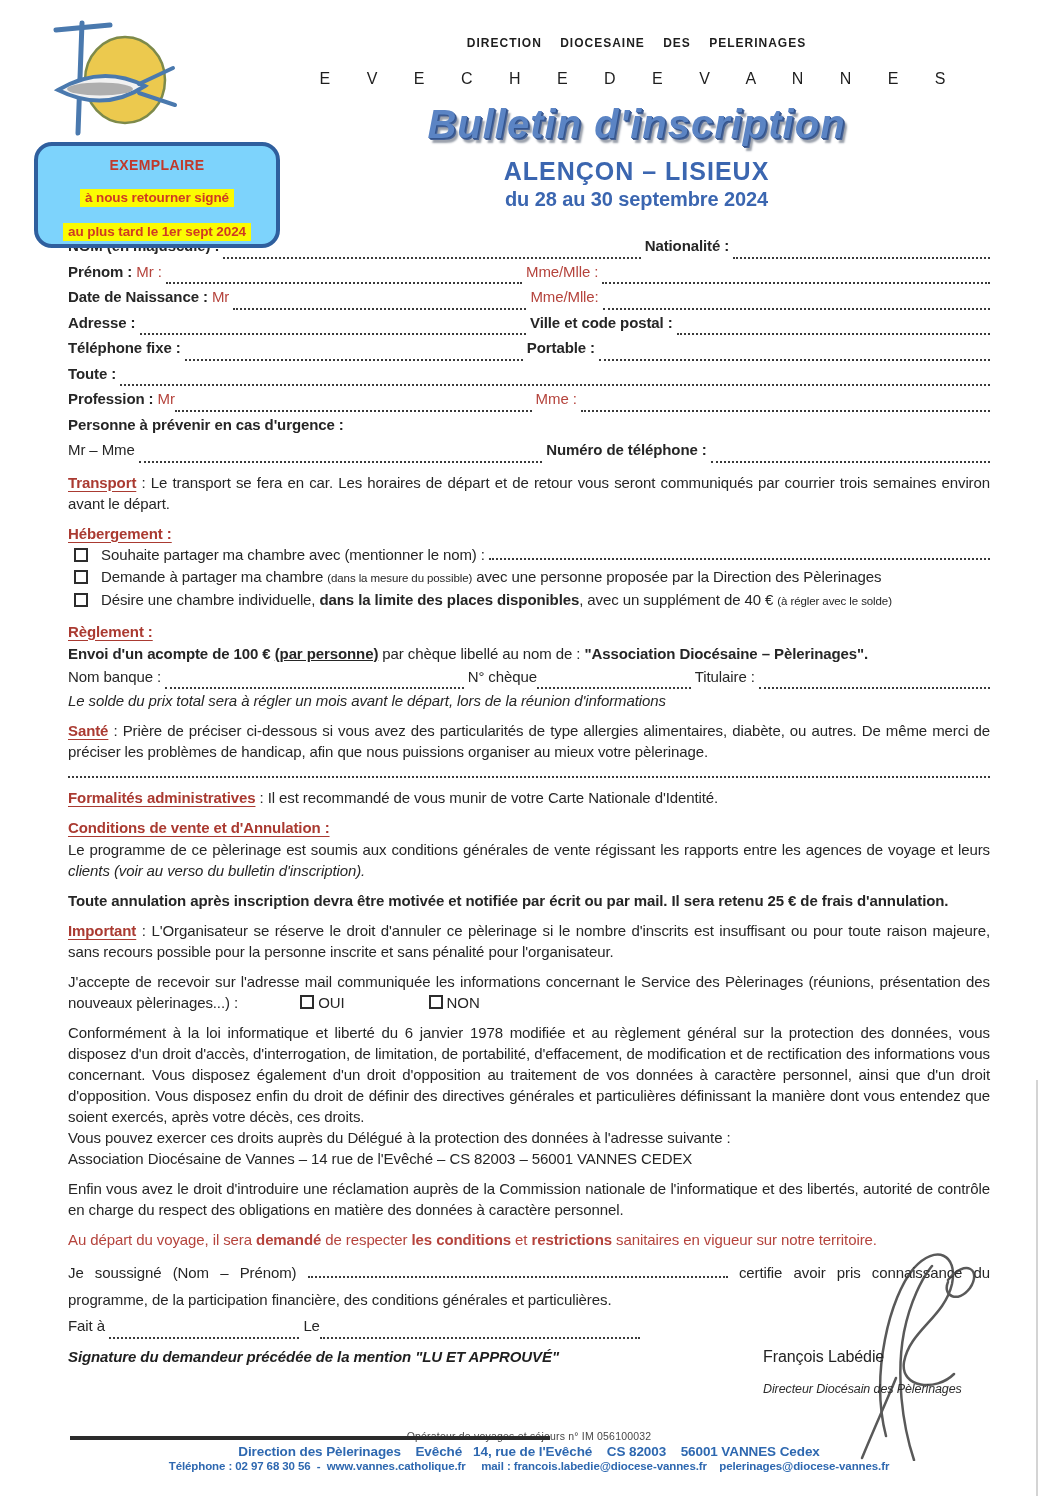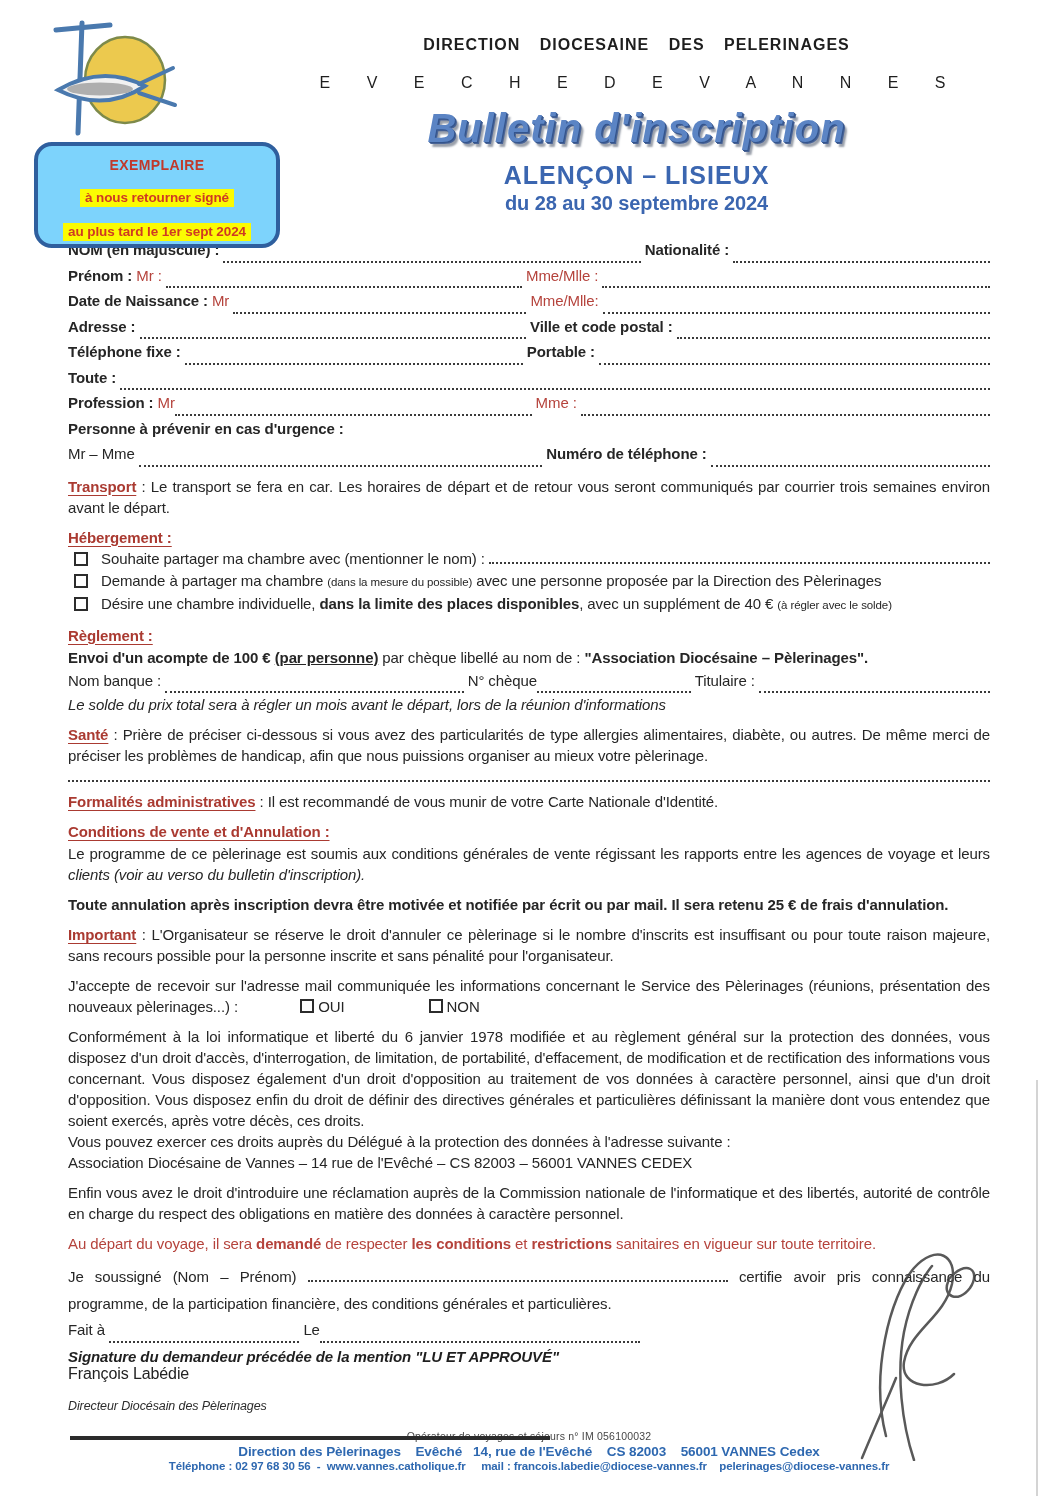--- a/index.html
+++ b/index.html
@@ -3,21 +3,21 @@
 <meta charset="utf-8">
 <style>
   html,body { margin:0; padding:0; background:#e8e8e8; }
   .page { position:relative; width:1058px; height:1496px; background:#ffffff;
           font-family:"Liberation Sans",sans-serif; color:#262626; overflow:hidden;
           margin:0 auto; letter-spacing:-0.1px; }
 
   
   .logo { position:absolute; left:42px; top:16px; width:150px; height:140px; }
   .head { margin-left:245px; margin-right:30px; text-align:center; padding-top:36px; }
-  .org1 { font-size:16px; font-weight:bold; letter-spacing:1px; word-spacing:14px; color:#1e1e1e; }
+  .org1 { font-size:12px; font-weight:bold; letter-spacing:1px; word-spacing:14px; color:#1e1e1e; }
   .org2 { font-size:16px; letter-spacing:8px; word-spacing:16px; margin-top:20px; color:#1e1e1e; }
   .title { font-size:40px; font-weight:bold; font-style:italic; color:#5b84c4; margin-top:14px;
            letter-spacing:1px;
            text-shadow:1px 1px 0 #33548c, 2px 2px 0 #4a6496, 4px 5px 2px #9aa0ab; }
   .dest { font-size:25px; font-weight:bold; color:#3b66b0; margin-top:10px; letter-spacing:1px; }
   .dates { font-size:20px; font-weight:bold; color:#3b66b0; margin-top:2px; }
 
   .exbox { position:absolute; left:34px; top:142px; width:238px; height:98px;
            background:#7dd3fc; border:4px solid #2f5f9e; border-radius:18px;
            text-align:center; z-index:3; }
@@ -46,21 +46,21 @@
   .para.t0 { margin-top:0; }
   .check { display:flex; align-items:baseline; line-height:22px; padding-left:6px; }
   .check > .cbx { flex:none; align-self:center; margin-right:13px; }
   .check .seg { white-space:pre; flex:none; }
   .dotline { height:0; border-bottom:2px dotted #3a3a3a; margin:14px 0 6px; }
   .soussigne { line-height:27px; }
   .fait { width:62%; }
 
   
   .sigrow { position:absolute; left:68px; right:60px; top:1348px; display:flex;
-            justify-content:space-between; align-items:flex-start; z-index:2;flex-direction:column; }
+            justify-content:space-between; align-items:flex-start; z-index:2; }
   .sigleft { font-weight:bold; font-style:italic; font-size:15px; width:620px; color:#1f1f1f; }
   .sigright { width:235px; position:relative; }
   .signame { font-size:16px; color:#232323; }
   .sigrole { font-size:12.5px; font-style:italic; color:#2c2c2c; margin-top:16px; }
   .scribble { position:absolute; left:800px; top:1246px; width:190px; height:215px; z-index:1; }
   .legal { position:absolute; top:1414px; left:0; right:0; text-align:center;
            font-size:10.5px; color:#474747; letter-spacing:.2px;margin-top:16px; }
   .footer { position:absolute; top:1436px; left:0; right:0; }
   .frule { margin-left:70px; width:480px; height:4px; background:#2b2b2b; }
   .f1 { font-size:13.5px; font-weight:bold; color:#2e68b0; text-align:center;
@@ -187,21 +187,21 @@
       <div class="para sec"><span class="seg ru">Formalités administratives</span><span class="seg"> : Il est recommandé de vous munir de votre Carte Nationale d'Identité.</span></div>
       <div class="para sec"><span class="seg ru">Conditions de vente et d'Annulation :</span></div>
       <div class="para"><span class="seg">Le programme de ce pèlerinage est soumis aux conditions générales de vente régissant les rapports entre les agences de voyage et leurs </span><span class="seg i">clients (voir au verso du bulletin d'inscription).</span></div>
       <div class="para sec"><span class="seg b">Toute annulation après inscription devra être motivée et notifiée par écrit ou par mail. Il sera retenu 25 € de frais d'annulation.</span></div>
       <div class="para sec"><span class="seg ru">Important</span><span class="seg"> : L'Organisateur se réserve le droit d'annuler ce pèlerinage si le nombre d'inscrits est insuffisant ou pour toute raison majeure, sans recours possible pour la personne inscrite et sans pénalité pour l'organisateur.</span></div>
       <div class="para sec"><span class="seg">J'accepte de recevoir sur l'adresse mail communiquée les informations concernant le Service des Pèlerinages (réunions, présentation des nouveaux pèlerinages...) : </span><span class="sp" style="width: 58px;"></span><span class="cbx"></span><span class="seg"> OUI</span><span class="sp" style="width: 84px;"></span><span class="cbx"></span><span class="seg"> NON</span></div>
       <div class="para sec"><span class="seg">Conformément à la loi informatique et liberté du 6 janvier 1978 modifiée et au règlement général sur la protection des données, vous disposez d'un droit d'accès, d'interrogation, de limitation, de portabilité, d'effacement, de modification et de rectification des informations vous concernant. Vous disposez également d'un droit d'opposition au traitement de vos données à caractère personnel, ainsi que d'un droit d'opposition. Vous disposez enfin du droit de définir des directives générales et particulières définissant la manière dont vous entendez que soient exercés, après votre décès, ces droits.</span></div>
       <div class="para t0"><span class="seg">Vous pouvez exercer ces droits auprès du Délégué à la protection des données à l'adresse suivante :</span></div>
       <div class="para t0"><span class="seg">Association Diocésaine de Vannes – 14 rue de l'Evêché – CS 82003 – 56001 VANNES CEDEX</span></div>
       <div class="para sec"><span class="seg">Enfin vous avez le droit d'introduire une réclamation auprès de la Commission nationale de l'informatique et des libertés, autorité de contrôle en charge du respect des obligations en matière des données à caractère personnel.</span></div>
-      <div class="para sec"><span class="seg r">Au départ du voyage, il sera </span><span class="seg r b">demandé</span><span class="seg r"> de respecter </span><span class="seg r b">les conditions</span><span class="seg r"> et </span><span class="seg r b">restrictions</span><span class="seg r"> sanitaires en vigueur sur toute territoire.</span></div>
+      <div class="para sec"><span class="seg r">Au départ du voyage, il sera </span><span class="seg r b">demandé</span><span class="seg r"> de respecter </span><span class="seg r b">les conditions</span><span class="seg r"> et </span><span class="seg r b">restrictions</span><span class="seg r"> sanitaires en vigueur sur notre territoire.</span></div>
       <div class="para sec soussigne"><span class="seg">Je soussigné (Nom – Prénom) </span><span class="di" style="width: 420px;"></span><span class="seg"> certifie avoir pris connaissance du programme, de la participation financière, des conditions générales et particulières.</span></div>
       <div class="row fait">
         <span class="seg">Fait à </span>
         <span class="dots" style="flex-grow: 1.25;"></span>
         <span class="seg"> Le</span>
         <span class="dots" style="flex-grow: 2.1;"></span>
       </div>
     </div>
 
   <div class="sigrow">

